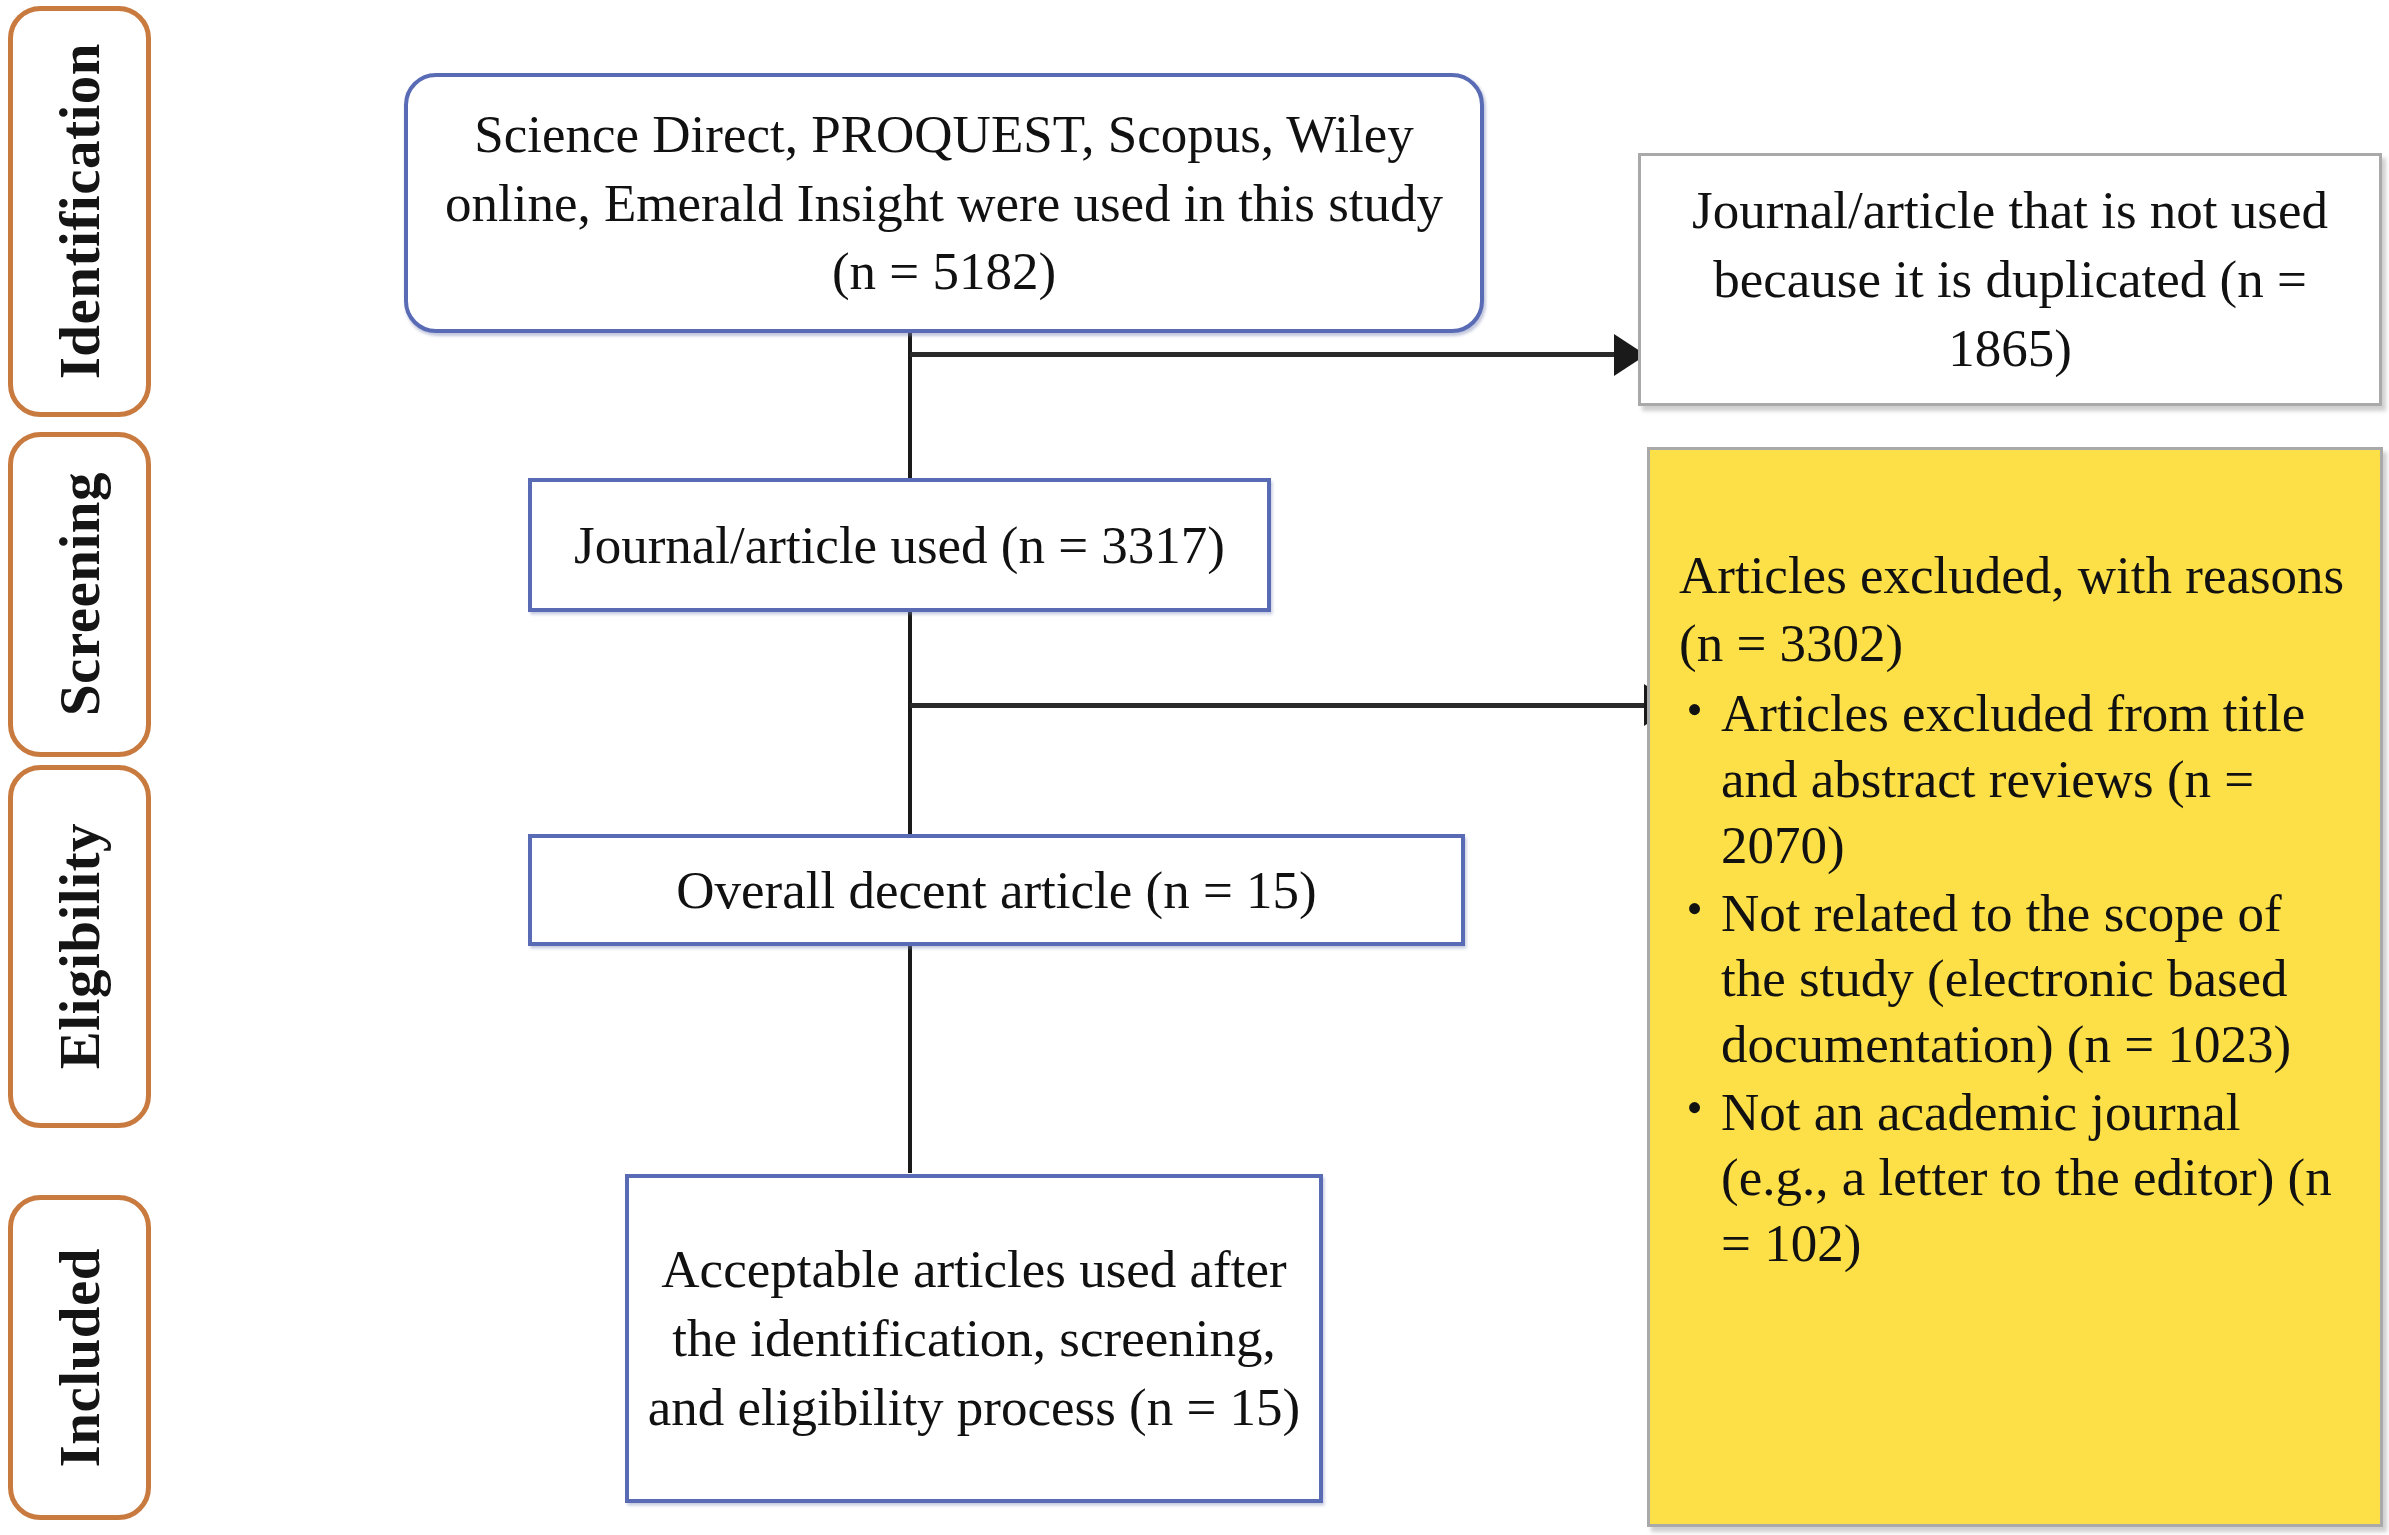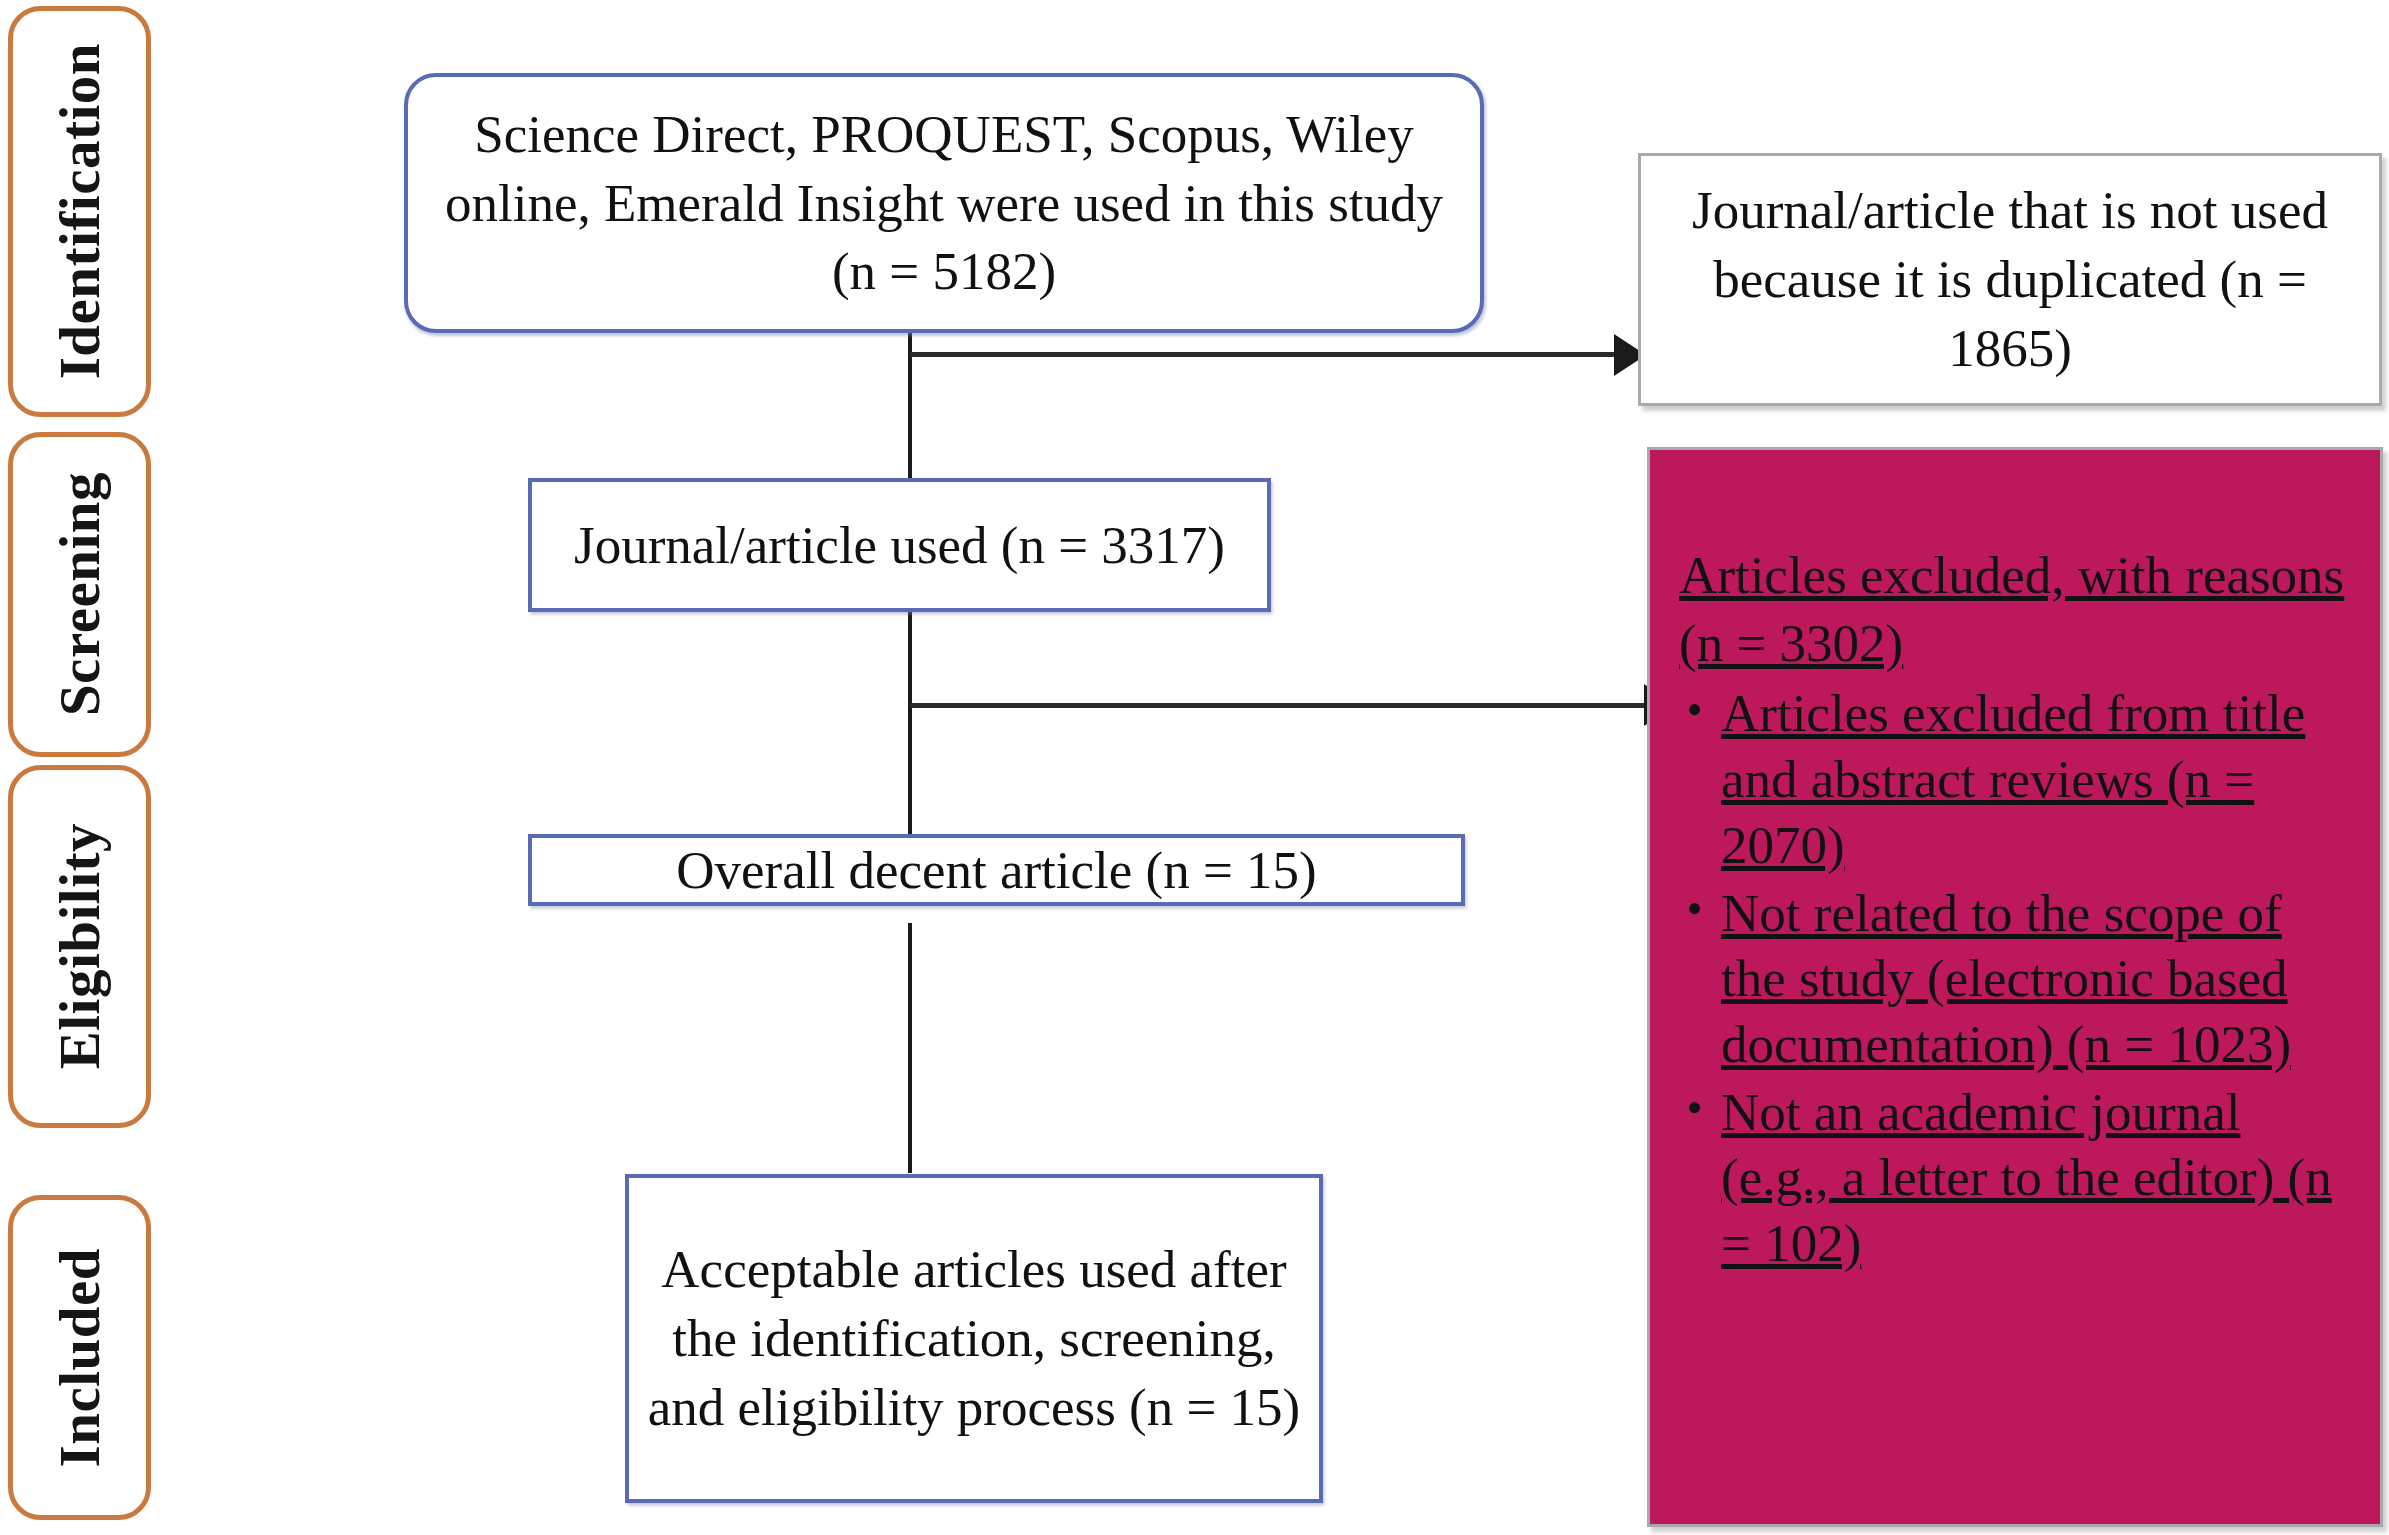--- a/index.html
+++ b/index.html
@@ -62,25 +62,24 @@
     line-height:1.30;
     padding:0 17px;
     color:#111111;
     font-weight:400;
   }
 
   
   #excl-box{
     position:absolute;
     box-sizing:border-box;
-    background:#be185d;
+    background:#fde047;
     border:3.8px solid #a9a9a9;
     box-shadow:3.8px 4.8px 3.8px rgba(150,150,150,.45);
     padding:92px 23px 9.6px 29px;
-    text-decoration:underline;
   }
   #excl-head{
     font-size:53px;
     line-height:1.28;
     color:#111111;
     margin:0 0 3.8px 0;
   }
   #excl-list{
     list-style:none;
     margin:0;
@@ -154,21 +153,21 @@
   <div class="arrowhead" style="left:1644px;top:684px;"></div>
 
   <div class="fbox blue" style="left:404px;top:73px;width:1080px;height:260px;border-radius:32px;">
     <div class="txt">Science Direct, PROQUEST, Scopus, Wiley online, Emerald Insight were used in this study (n = 5182)</div>
   </div>
 
   <div class="fbox blue" style="left:528px;top:478px;width:743px;height:134px;">
     <div class="txt" style="white-space:pre-line;">Journal/article used (n = 3317)</div>
   </div>
 
-  <div class="fbox blue" style="left:528px;top:834px;width:937px;height:72px;">
+  <div class="fbox blue" style="left:528px;top:834px;width:937px;height:112px;">
     <div class="txt">Overall decent article (n = 15)</div>
   </div>
 
   <div class="fbox blue" style="left:606px;top:1174px;width:698px;height:329px;margin-left:19px;">
     <div class="txt">Acceptable articles used after the identification, screening, and eligibility process (n = 15)</div>
   </div>
 
   <div class="fbox gray" style="left:1638px;top:153px;width:744px;height:253px;text-align:center;">
     <div class="txt">Journal/article that is not used because it is duplicated (n = 1865)</div>
   </div>

